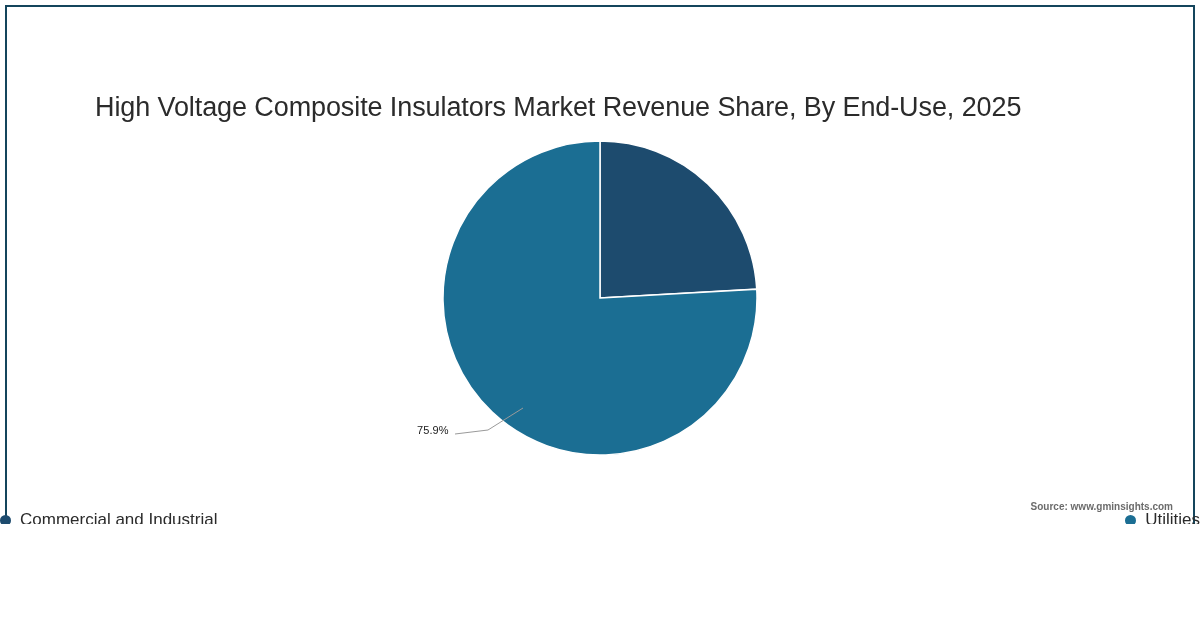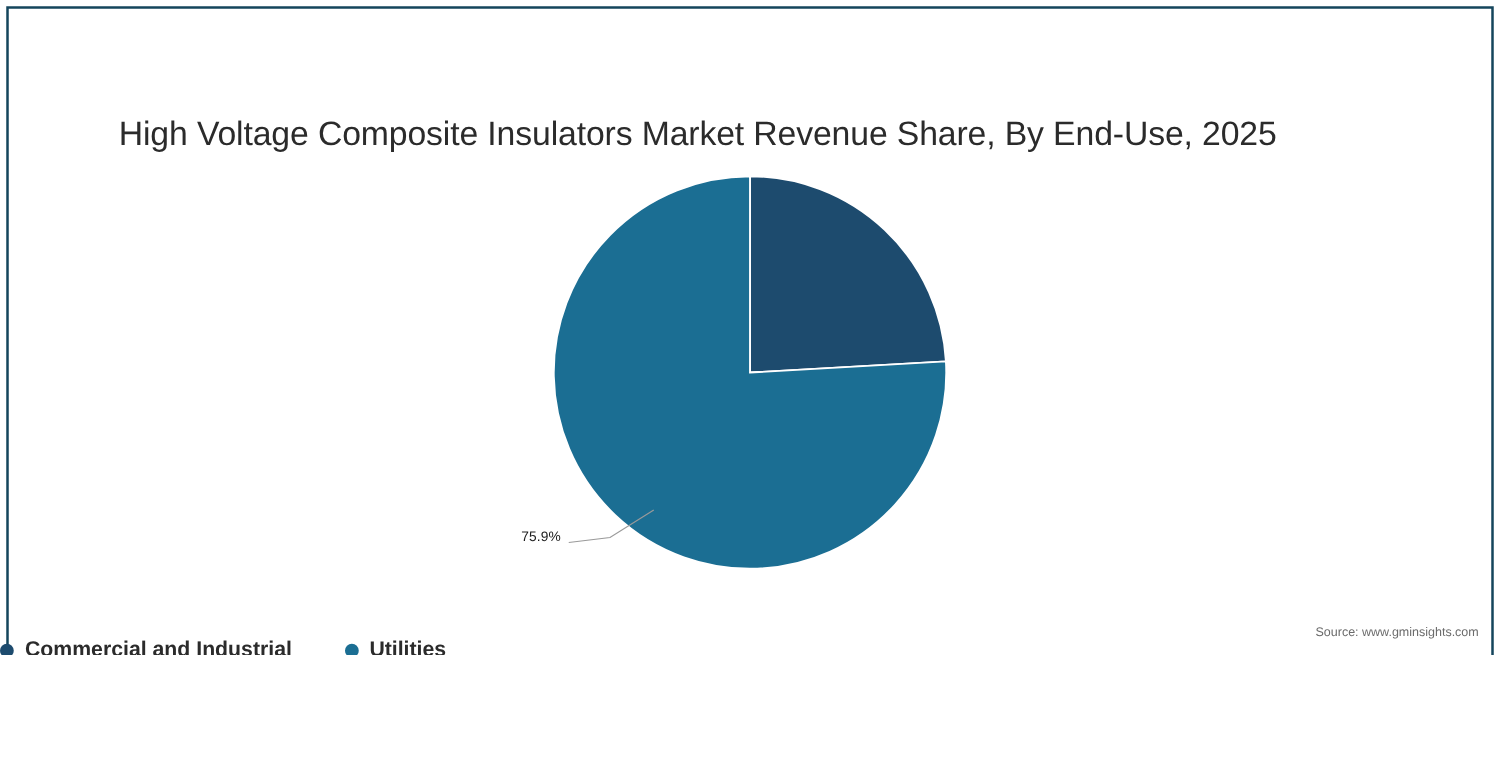--- a/index.html
+++ b/index.html
@@ -73,24 +73,23 @@
     white-space: nowrap;
     letter-spacing: 0.1px;
   }
   .legend {
     position: absolute;
     left: 0;
     top: 510px;
     width: 1200px;
     display: flex;
     flex-direction: row;
-    justify-content: flex-start;
+    justify-content: space-between;
     align-items: center;
     gap: 42px;
-    font-weight: bold;
   }
   .legend-item {
     display: flex;
     flex-direction: row;
     align-items: center;
     gap: 9px;
   }
   .legend-dot {
     width: 11px;
     height: 11px;
@@ -98,25 +97,26 @@
     display: block;
     flex: 0 0 auto;
   }
   .legend-label {
     font-size: 17px;
     color: #2b2b2b;
     white-space: nowrap;
   }
   .source-note {
     position: absolute;
-    right: 17px;
+    right: 27px;
     bottom: 12px;
     font-size: 10px;
     color: #6b6b6b;
     white-space: nowrap;
+    font-weight: bold;
   }
 </style>
 </head>
 <body>
 
 <div class="figure">
 
   <div class="frame-border"></div>
 
   <div class="chart-title">High Voltage Composite Insulators Market Revenue Share, By End-Use, 2025</div>

